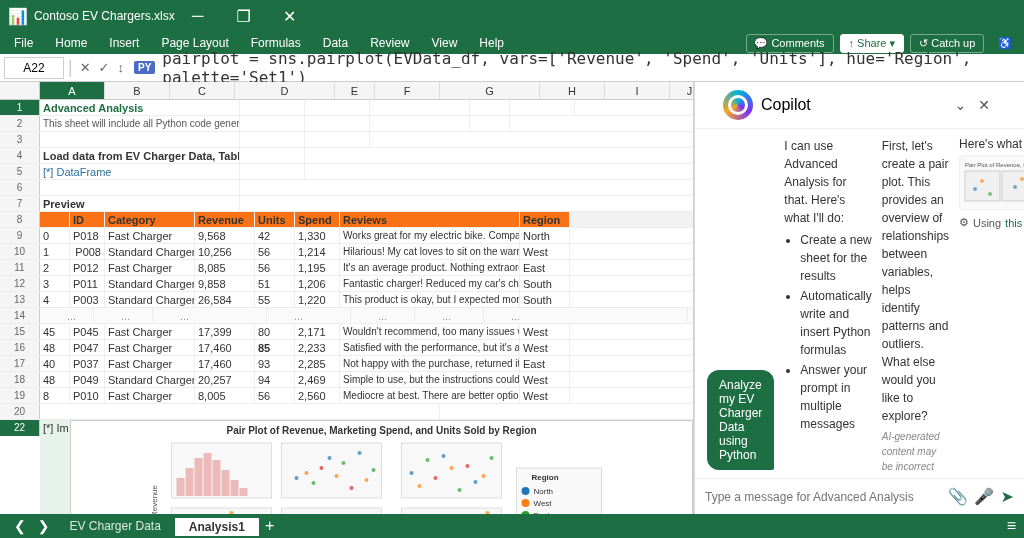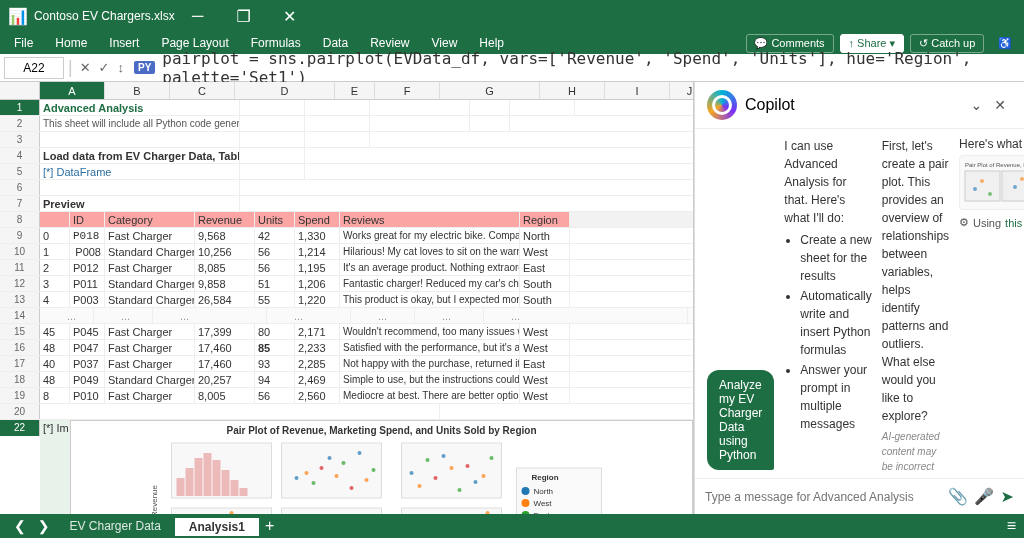--- a/index.html
+++ b/index.html
@@ -86,32 +86,32 @@
     }
     .row-num.selected { background: #1e6e44; color: white; }
     .cell {
       min-width: 65px; width: 65px; border-right: 1px solid #eee;
       font-size: 11px; padding: 0 3px; overflow: hidden; white-space: nowrap;
       line-height: 16px; color: #333;
     }
     .cell.wide { min-width: 100px; width: 100px; }
     .cell.narrow { min-width: 40px; width: 40px; }
     .cell.bold { font-weight: bold; }
-    .cell.header-row { font-weight: normal; background: #fca5a5; }
+    .cell.header-row { font-weight: bold; background: #f97316; }
     .cell.selected-cell { background: #e6f2ea; }
     .cell.green-text { color: #1e6e44; }
 
     
     .copilot-panel {
       width: 330px; min-width: 330px; background: white;
       border-left: 1px solid #ddd; display: flex; flex-direction: column;
       overflow: hidden;
     }
     .copilot-header {
-      display: flex; align-items: center; padding: 8px 12px;
+      display: flex; align-items: center; padding: 8px 28px;
       border-bottom: 1px solid #eee; background: white;
     }
     .copilot-title { font-size: 16px; font-weight: 500; flex: 1; }
     .copilot-header-btn { cursor: pointer; color: #555; font-size: 14px; padding: 2px 6px; }
 
     .copilot-messages {
       flex: 1; overflow-y: auto; padding: 8px 12px;
       display: flex; flex-direction: row; gap: 10px;
     }
 
@@ -315,21 +315,21 @@
         <div class="cell header-row" style="min-width:60px;width:60px;">Revenue</div>
         <div class="cell header-row" style="min-width:40px;width:40px;">Units</div>
         <div class="cell header-row" style="min-width:45px;width:45px;">Spend</div>
         <div class="cell header-row" style="min-width:180px;width:180px;">Reviews</div>
         <div class="cell header-row" style="min-width:50px;width:50px;">Region</div>
       </div>
 
       <div class="sheet-row">
         <div class="row-num">9</div>
         <div class="cell" style="min-width:30px;width:30px;">0</div>
-        <div class="cell" style="min-width:35px;width:35px;font-family:Liberation Mono, monospace;">P018</div>
+        <div class="cell" style="min-width:35px;width:35px;">P018</div>
         <div class="cell" style="min-width:90px;width:90px;">Fast Charger</div>
         <div class="cell" style="min-width:60px;width:60px;">9,568</div>
         <div class="cell" style="min-width:40px;width:40px;">42</div>
         <div class="cell" style="min-width:45px;width:45px;">1,330</div>
         <div class="cell" style="min-width:180px;width:180px; font-size:10px;">Works great for my electric bike. Compact and efficient.</div>
         <div class="cell" style="min-width:50px;width:50px;">North</div>
       </div>
       <div class="sheet-row">
         <div class="row-num">10</div>
         <div class="cell" style="min-width:30px;width:30px;">1</div>

